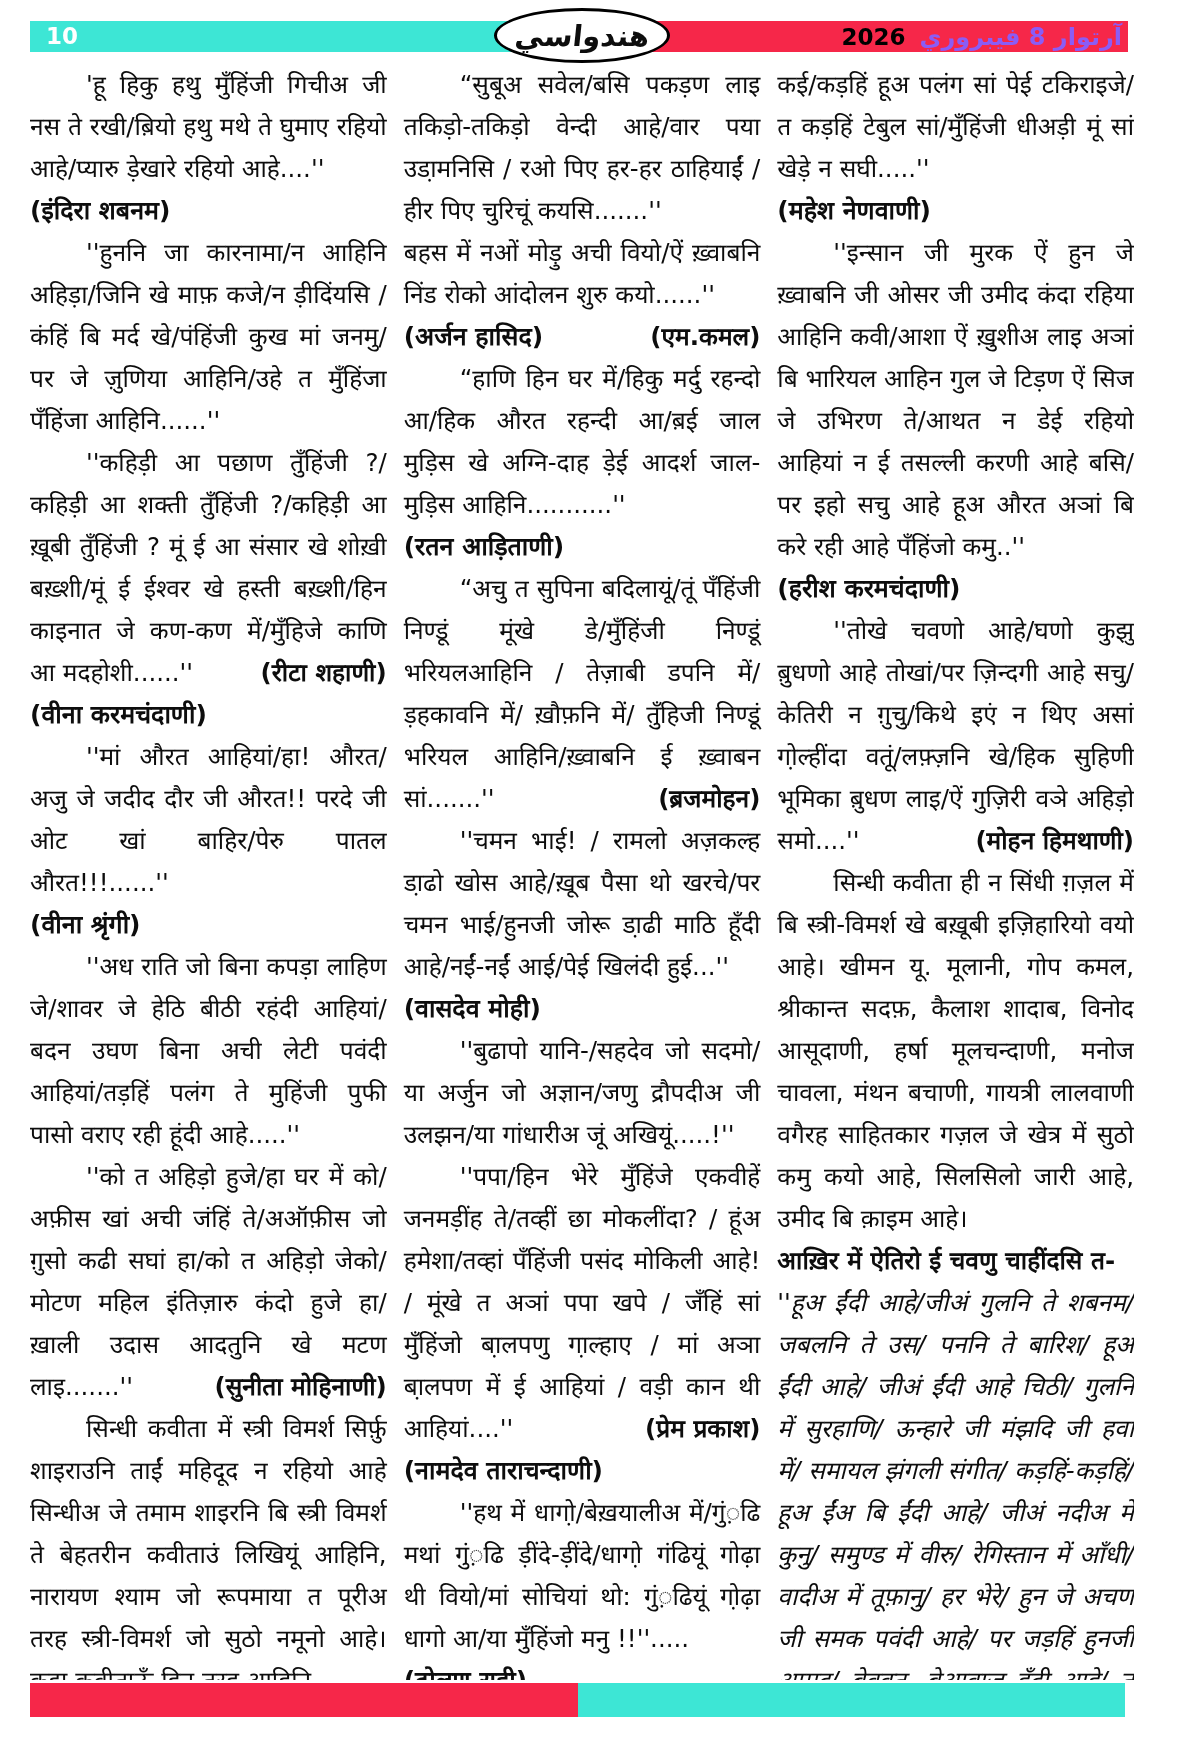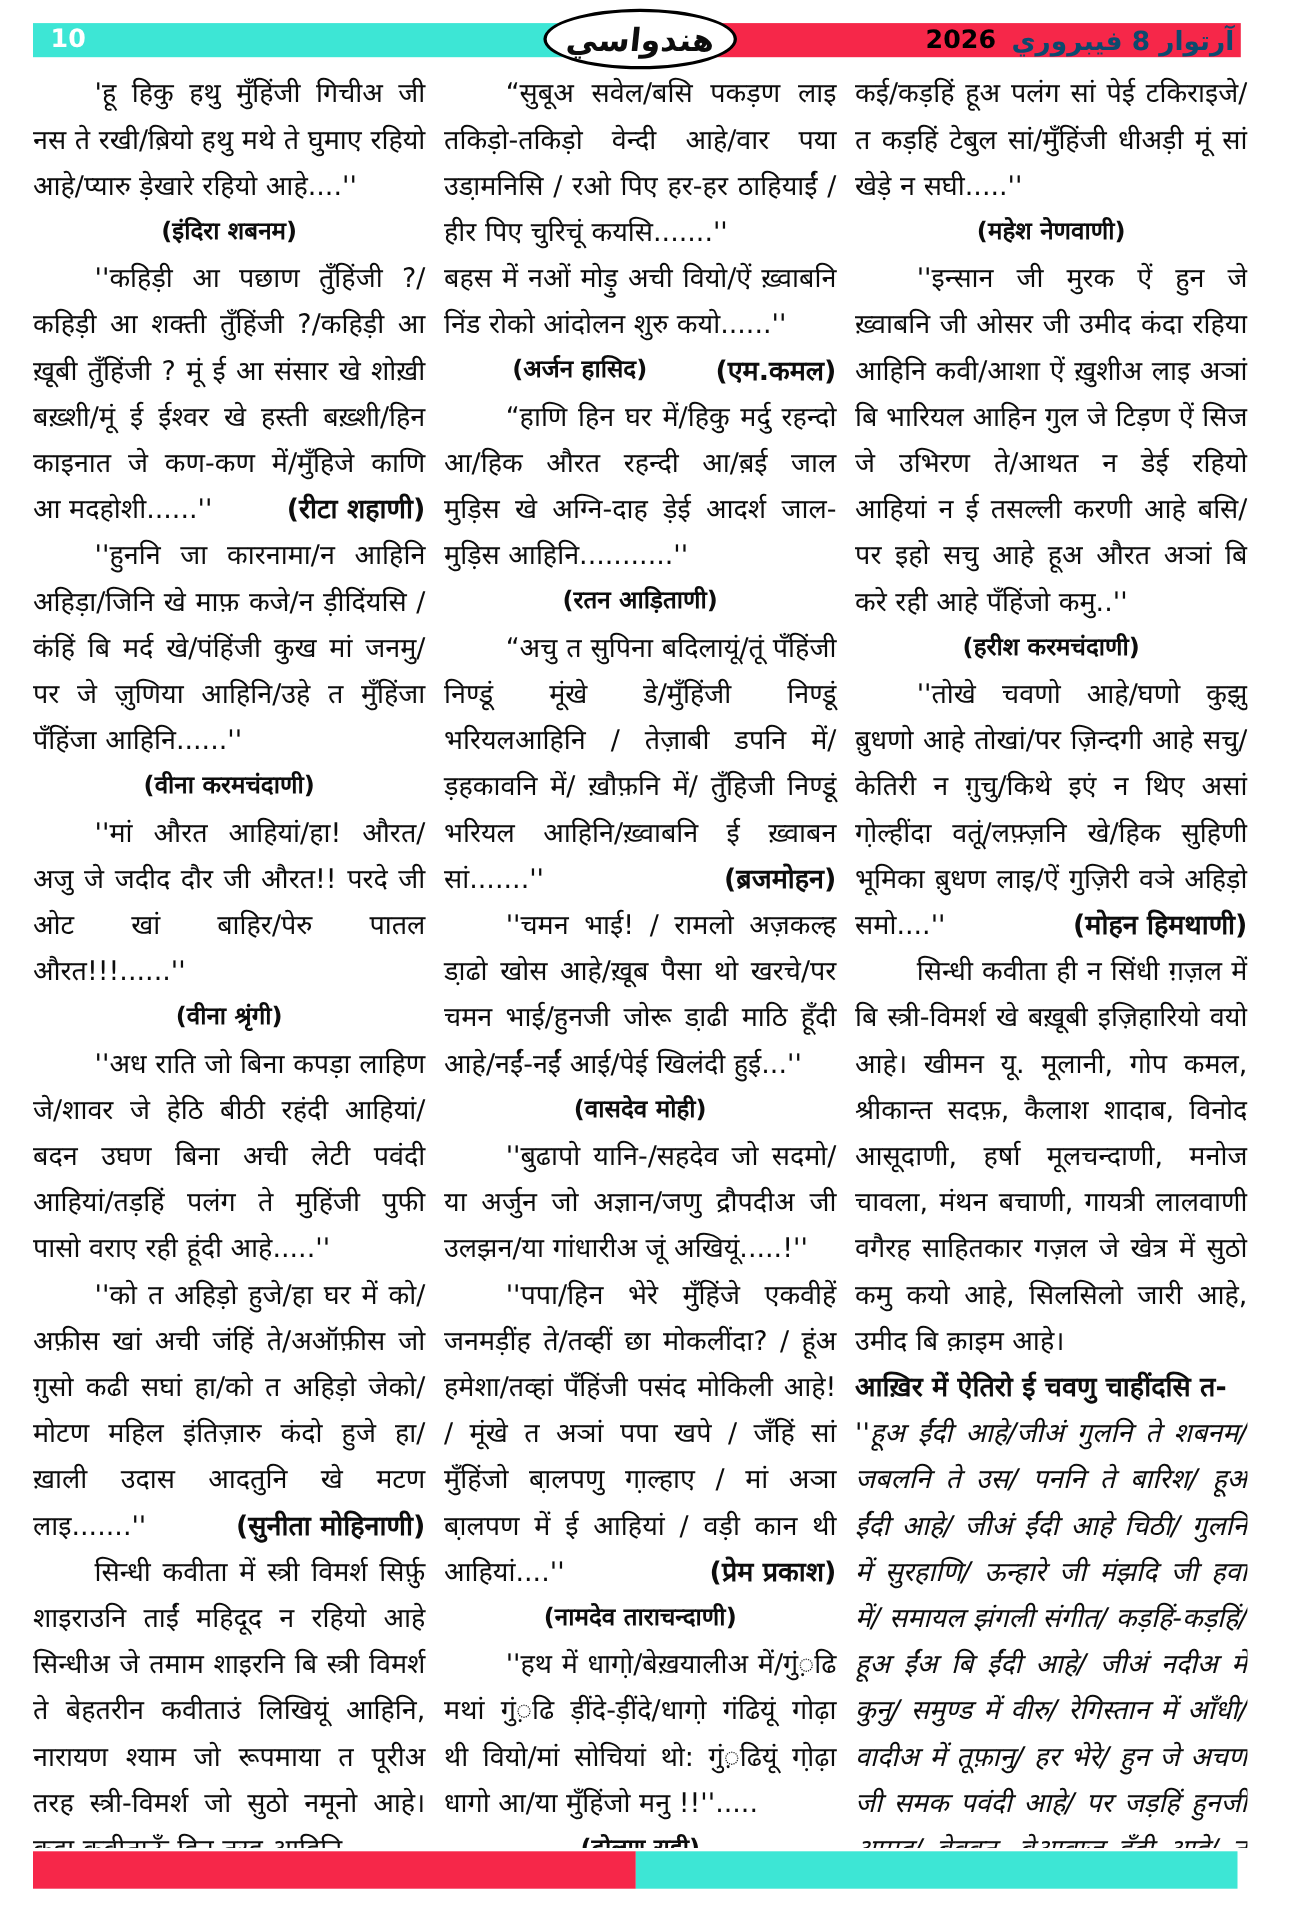--- a/index.html
+++ b/index.html
@@ -13,21 +13,21 @@
   #hdr-red{left:578px;width:550px;}
   .pageno{
     position:absolute;left:46px;top:22px;color:#ffffff;font-weight:bold;
     font-size:23px;line-height:29px;z-index:3;
   }
   .edition{
     position:absolute;top:20px;left:578px;width:544px;height:33px;z-index:3;
     direction:rtl;text-align:left;display:flex;flex-direction:row;
     justify-content:flex-start;align-items:center;gap:14px;padding-right:4px;
   }
-  .edition .date{color:#0c4a6e;font-weight:bold;font-size:24px;}
+  .edition .date{color:#8b5cf6;font-weight:bold;font-size:24px;}
   .edition .year{color:#000000;font-weight:bold;font-size:23px;direction:ltr;margin-left:44px;}
   .logo{
     position:absolute;left:494px;top:8px;width:170px;height:49px;z-index:4;
     background:#ffffff;border:3px solid #000;border-radius:50%;
     display:flex;align-items:center;justify-content:center;
   }
   .logo span{
     font-size:29px;font-weight:bold;transform:skewX(-6deg);
     font-family:"DejaVu Sans", sans-serif;
   }
@@ -40,21 +40,21 @@
     position:absolute;left:30px;top:64px;width:1104px;height:1616px;
     display:flex;gap:17px;overflow:hidden;
   }
   .col{flex:1 1 0;min-width:0;}
   .col p{margin:0;}
   .q,.p{
     font-size:24.5px;line-height:42px;text-align:justify;text-indent:56px;
   }
   .ni{text-indent:0;}
   .attr{
-    font-size:22px;line-height:42px;font-weight:bold;text-align:center;
+    font-size:25px;line-height:42px;font-weight:bold;text-align:left;
   }
   .tail{float:right;font-weight:bold;}
   .lead{
     font-size:24.5px;line-height:42px;font-weight:bold;text-align:justify;text-indent:0;
   }
   .iq{
     font-size:24.5px;line-height:42px;font-style:italic;text-align:justify;text-indent:0;
   }
 </style>
 </head>
@@ -68,22 +68,22 @@
   <span class="year">2026</span>
 </div>
 <div class="logo">
   <span>هندواسي</span>
 </div>
 
 <div class="cols">
   <div class="col">
       <p class="q">'हू हिकु हथु मुँहिंजी गिचीअ जी नस ते रखी/ब़ियो हथु मथे ते घुमाए रहियो आहे/प्यारु ड़ेखारे रहियो आहे....''</p>
       <div class="attr">(इंदिरा शबनम)</div>
+      <p class="q">''हुननि जा कारनामा/न आहिनि अहिड़ा/जिनि खे माफ़ कजे/न ड़ीदिंयसि / कंहिं बि मर्द खे/पंहिंजी कुख मां जनमु/पर जे ज़ुणिया आहिनि/उहे त मुँहिंजा पँहिंजा आहिनि......''</p>
       <p class="q">''कहिड़ी आ पछाण तुँहिंजी ?/कहिड़ी आ शक्ती तुँहिंजी ?/कहिड़ी आ ख़ूबी तुँहिंजी ? मूं ई आ संसार खे शोख़ी बख़्शी/मूं ई ईश्वर खे हस्ती बख़्शी/हिन काइनात जे कण-कण में/मुँहिजे काणि आ मदहोशी......''<b class="tail">(रीटा शहाणी)</b></p>
-      <p class="q">''हुननि जा कारनामा/न आहिनि अहिड़ा/जिनि खे माफ़ कजे/न ड़ीदिंयसि / कंहिं बि मर्द खे/पंहिंजी कुख मां जनमु/पर जे ज़ुणिया आहिनि/उहे त मुँहिंजा पँहिंजा आहिनि......''</p>
       <div class="attr">(वीना करमचंदाणी)</div>
       <p class="q">''मां औरत आहियां/हा! औरत/अजु जे जदीद दौर जी औरत!! परदे जी ओट खां बाहिर/पेरु पातल औरत!!!......''</p>
       <div class="attr">(वीना श्रृंगी)</div>
       <p class="q">''अध राति जो बिना कपड़ा लाहिण जे/शावर जे हेठि बीठी रहंदी आहियां/ बदन उघण बिना अची लेटी पवंदी आहियां/तड़हिं पलंग ते मुहिंजी पुफी पासो वराए रही हूंदी आहे.....''</p>
       <p class="q">''को त अहिड़ो हुजे/हा घर में को/अफ़ीस खां अची जंहिं ते/अऑफ़ीस जो ग़ुसो कढी सघां हा/को त अहिड़ो जेको/मोटण महिल इंतिज़ारु कंदो हुजे हा/ख़ाली उदास आदतुनि खे मटण लाइ.......''<b class="tail">(सुनीता मोहिनाणी)</b></p>
       <p class="p">सिन्धी कवीता में स्त्री विमर्श सिर्फ़ु शाइराउनि ताईं महिदूद न रहियो आहे सिन्धीअ जे तमाम शाइरनि बि स्त्री विमर्श ते बेहतरीन कवीताउं लिखियूं आहिनि, नारायण श्याम जो रूपमाया त पूरीअ तरह स्त्री-विमर्श जो सुठो नमूनो आहे। कुझु कवीताऊँ हिन तरह आहिनि-</p>
     </div>
   <div class="col">
       <p class="q">“सुबूअ सवेल/बसि पकड़ण लाइ तकिड़ो-तकिड़ो वेन्दी आहे/वार पया उडा़मनिसि / रओ पिए हर-हर ठाहियाईं / हीर पिए चुरिचूं कयसि.......''</p>
       <p class="q ni">बहस में नओं मोड़ु अची वियो/ऐं ख़्वाबनि निंड रोको आंदोलन शुरु कयो......''<b class="tail">(एम.कमल)</b></p>

